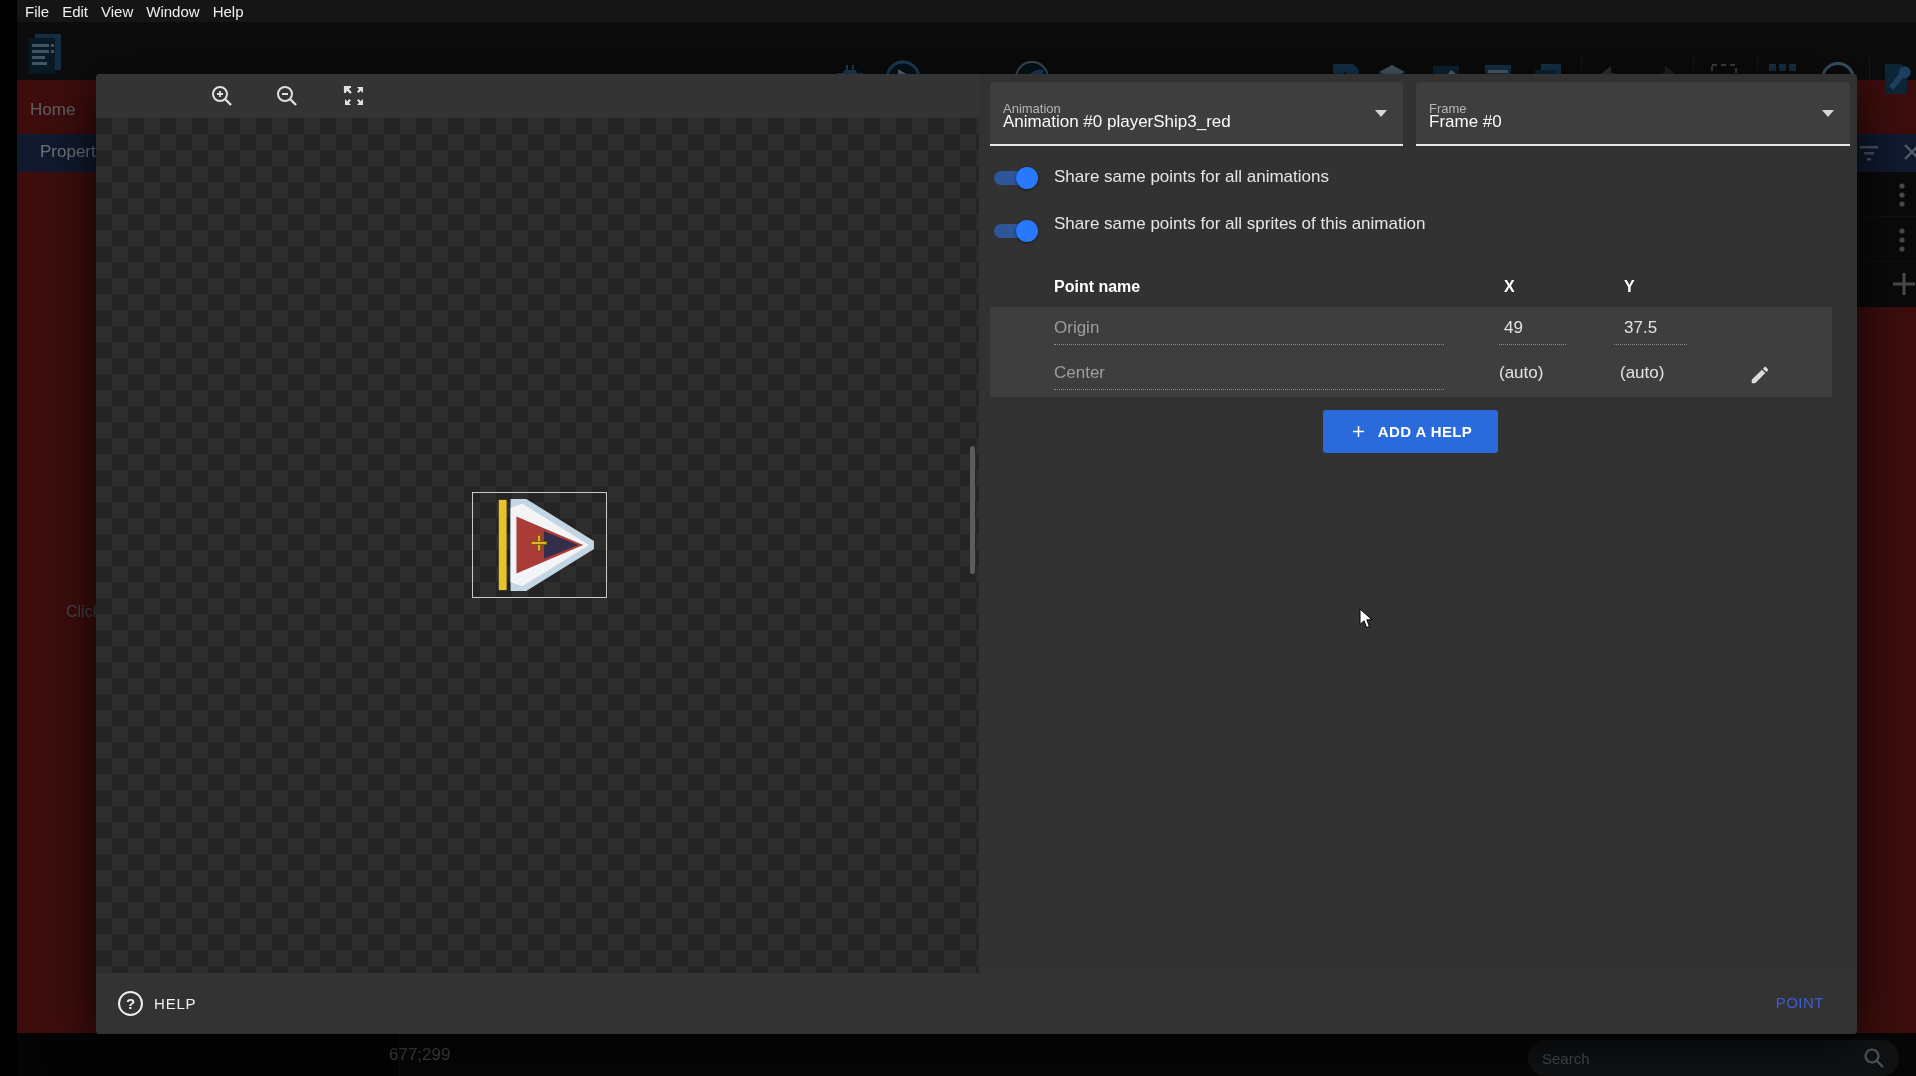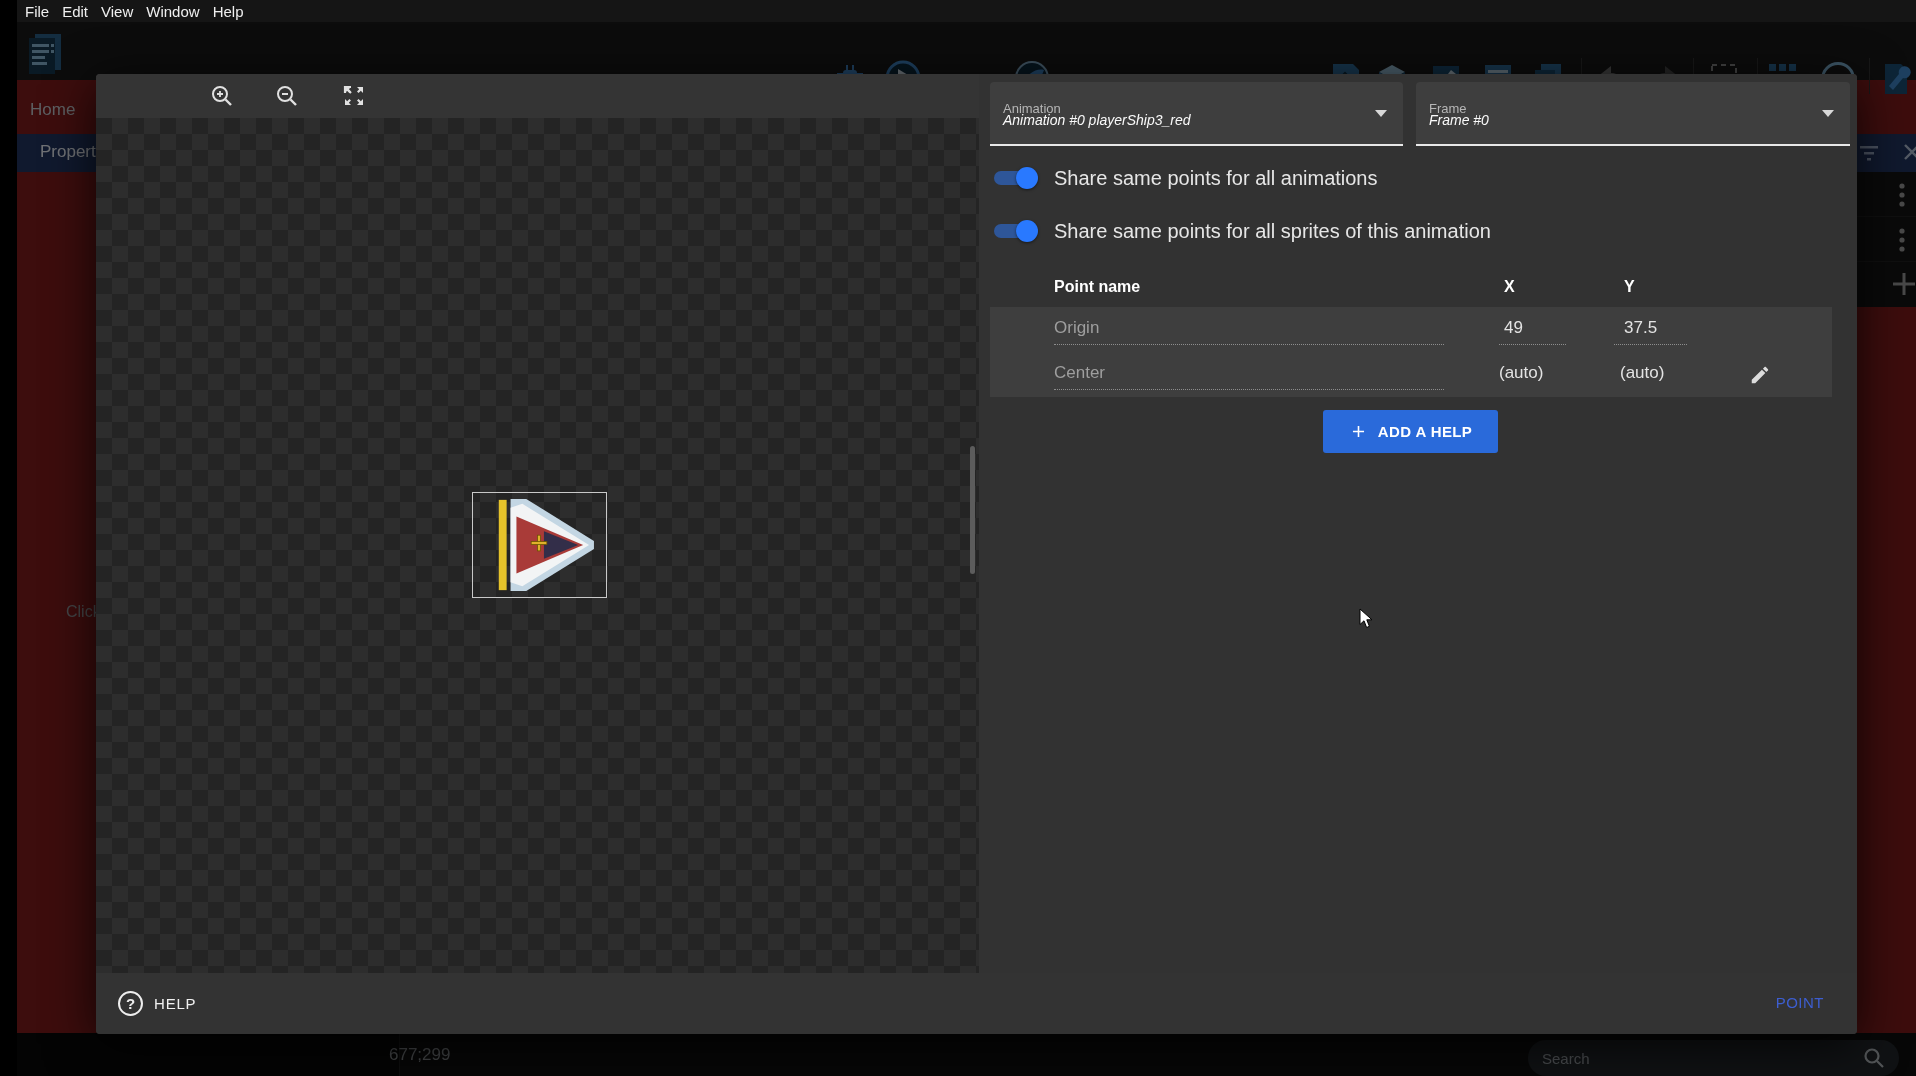--- a/index.html
+++ b/index.html
@@ -44,29 +44,29 @@
       linear-gradient(45deg,#2d2d2d 25%,transparent 25%,transparent 75%,#2d2d2d 75%),
       linear-gradient(45deg,#2d2d2d 25%,transparent 25%,transparent 75%,#2d2d2d 75%);
     background-size:32px 32px; background-position:0 0,16px 16px; }
   .sprite-box { position:absolute; left:376px; top:374px; width:135px; height:106px; border:1px solid #c9c9c9; }
   .canvas-scroll { position:absolute; left:874px; top:328px; width:5px; height:128px; background:#5c5c5c; border-radius:3px; }
 
   .right-pane { position:absolute; left:883px; top:0; width:878px; height:899px; background:#323232; }
   .select-field { position:absolute; height:64px; background:#3e3e3e; border-radius:4px 4px 0 0;
                   border-bottom:2px solid #e8e8e8; cursor:pointer; }
   .select-label { position:absolute; left:13px; top:19px; font-size:13px; color:#b6b6b6; }
-  .select-value { position:absolute; left:13px; top:30px; font-size:14px; color:#fafafa; white-space:nowrap;font-style:italic; }
+  .select-value { position:absolute; left:13px; top:30px; font-size:17px; color:#fafafa; white-space:nowrap; }
   .select-arrow { position:absolute; right:16px; top:28px; width:0; height:0;
                   border-left:6px solid transparent; border-right:6px solid transparent; border-top:7px solid #d8d8d8; }
 
   .switch { position:absolute; width:48px; height:26px; cursor:pointer; }
   .switch .track { position:absolute; left:2px; top:6px; width:40px; height:14px; border-radius:7px; background:#2979ff; opacity:.5; }
   .switch .thumb { position:absolute; right:2px; top:2px; width:22px; height:22px; border-radius:50%; background:#2979ff;
                    box-shadow:0 1px 3px rgba(0,0,0,.5); }
-  .toggle-label { position:absolute; left:75px; font-size:20px; color:#e6e6e6; white-space:nowrap; }
+  .toggle-label { position:absolute; left:75px; font-size:17px; color:#e6e6e6; white-space:nowrap; }
 
   .th { position:absolute; font-size:16px; font-weight:bold; color:#fff; }
   .point-row { position:absolute; left:11px; width:842px; height:45px; background:#3e3e3e;text-decoration:underline; }
   .cell-name { position:absolute; left:64px; top:11px; font-size:17px; color:#9e9e9e; }
   .cell-val { position:absolute; top:11px; font-size:17px; color:#e3e3e3; }
   .dotted { position:absolute; bottom:7px; border-bottom:1px dotted #8d8d8d; height:1px; }
   .pencil-btn { position:absolute; left:752px; top:5px; width:36px; height:36px; display:flex; align-items:center; justify-content:center; cursor:pointer; }
 
   .add-btn { position:absolute; left:344px; top:336px; width:175px; height:43px; background:#2a6ada; border:none;
              border-radius:3px; color:#fff; font-size:15px; font-weight:bold; letter-spacing:.4px;
@@ -313,21 +313,21 @@
       <div class="switch" style="left:13px;top:91px">
         <div class="track"></div>
         <div class="thumb"></div>
       </div>
       <span class="toggle-label" style="top:93px">Share same points for all animations</span>
 
       <div class="switch" style="left:13px;top:144px">
         <div class="track"></div>
         <div class="thumb"></div>
       </div>
-      <span class="toggle-label" style="top:146px">Share same points for all sprites of this animation</span>
+      <span class="toggle-label" style="top:140px">Share same points for all sprites of this animation</span>
 
       <span class="th" style="left:75px;top:204px">Point name</span>
       <span class="th" style="left:525px;top:204px">X</span>
       <span class="th" style="left:645px;top:204px">Y</span>
 
       <div class="point-row" style="top:233px">
         <span class="cell-name">Origin</span>
         <span class="cell-val" style="left:514px">49</span>
         <span class="cell-val" style="left:634px">37.5</span>
         <div class="dotted" style="left:64px;width:390px"></div>

